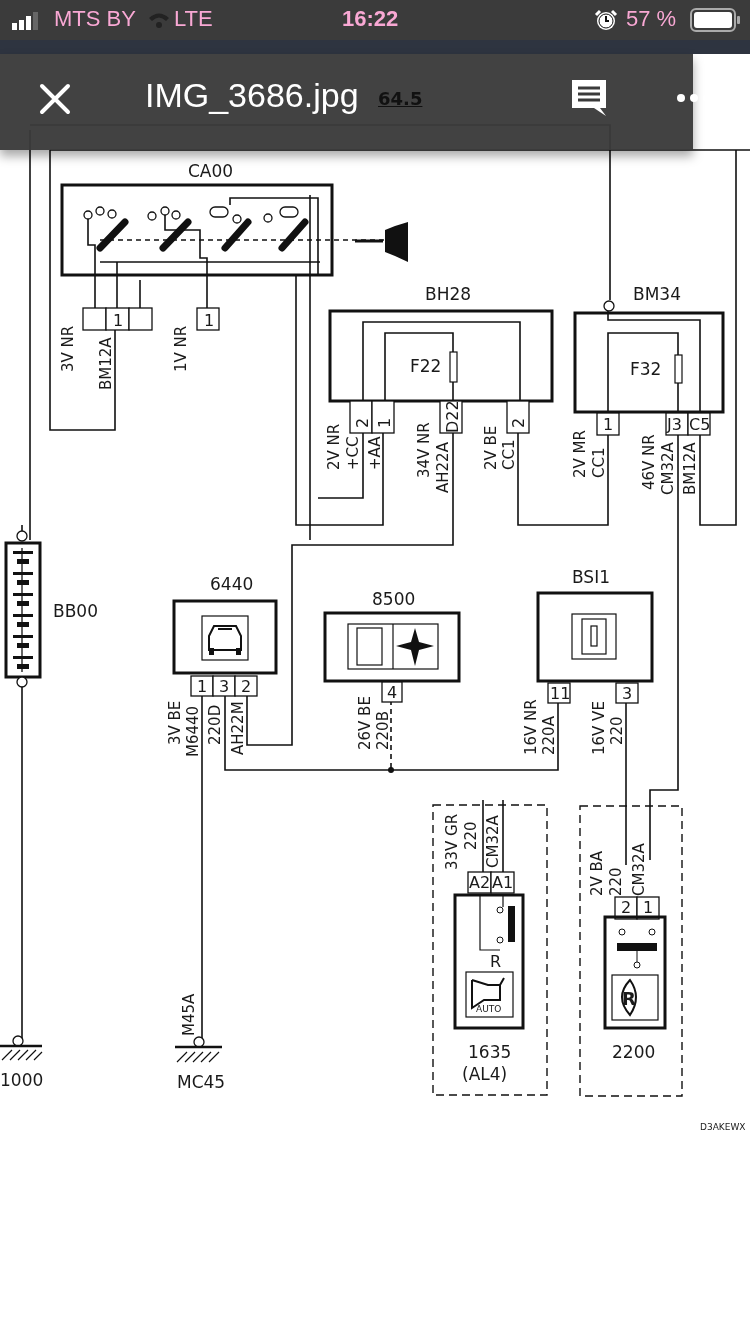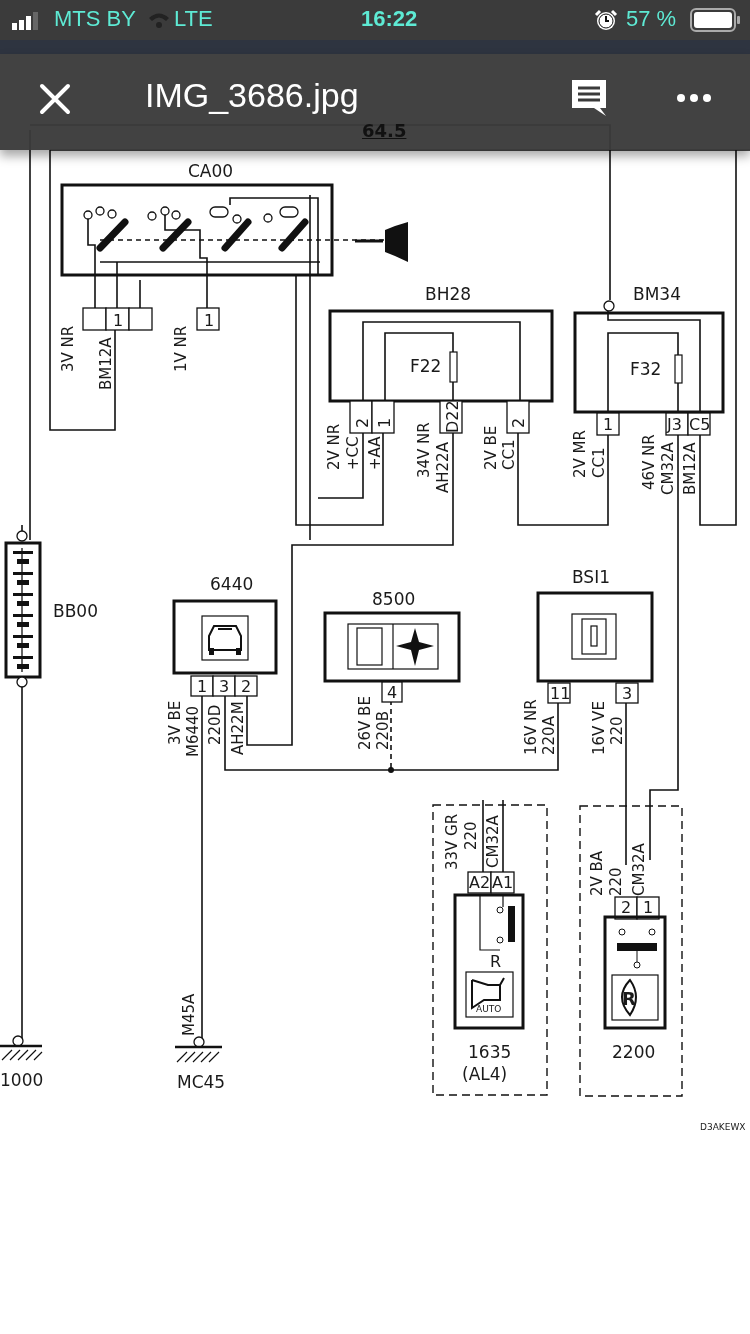--- a/index.html
+++ b/index.html
@@ -1,26 +1,26 @@
 <!DOCTYPE html>
 <html><head>
 <meta charset="utf-8">
 <style>
   html, body { margin:0; padding:0; }
   body { width:750px; height:1334px; background:#ffffff; position:relative; overflow:hidden;
          font-family:"Liberation Sans", sans-serif; }
   #statusbar { position:absolute; left:0; top:0; width:750px; height:40px; background:#3b3b3b;
-               color:#5eead4; z-index:5;text-align:right; }
+               color:#f9a8d4; z-index:5;text-align:right; }
   #statusbar .sb { position:absolute; top:6px; font-size:22px; }
   #strip { position:absolute; left:0; top:40px; width:750px; height:14px; background:#2e3440; z-index:4; }
-  #header { position:absolute; left:0; top:54px; width:750px; height:96px; background:rgba(58,58,58,0.96);
+  #header { position:absolute; left:0; top:54px; width:693px; height:96px; background:rgba(58,58,58,0.96);
             z-index:5; box-shadow:0 6px 10px rgba(0,0,0,0.35); color:#fff; }
   #header .title { position:absolute; left:145px; top:22px; font-size:34px; font-weight:normal; }
-  #header .page-ref { position:absolute; left:362px; top:34px; font-size:18px; font-weight:bold; color:#111;
-                      text-decoration:underline; font-family:"DejaVu Sans", sans-serif;margin-top:32px;}
+  #header .page-ref { position:absolute; left:378px; top:34px; font-size:18px; font-weight:bold; color:#111;
+                      text-decoration:underline; font-family:"DejaVu Sans", sans-serif;}
   .iconbtn { position:absolute; cursor:pointer; }
   #diagram { position:absolute; left:0; top:0; width:750px; height:1334px; z-index:1; }
   #diagram text { font-family:"DejaVu Sans", sans-serif; fill:#1a1a1a; }
   .lbl { font-size:17px; }
   .pin { font-size:16px; }
   .wire { font-size:15px; }
 </style>
 </head>
 <body>
 
@@ -34,21 +34,21 @@
     </svg>
   </span>
   <span class="sb" style="left:54px;">MTS BY</span>
   <span class="sb" style="left:148px;top:9px;">
     <svg width="22" height="18" viewBox="0 0 22 18">
         <path d="M1 7 Q11 -2 21 7 L18 10 Q11 3 4 10 Z" fill="#222"></path>
         <circle cx="11" cy="14" r="3" fill="#222"></circle>
       </svg>
   </span>
   <span class="sb" style="left:174px;">LTE</span>
-  <span class="sb" style="left:342px;font-weight:bold;margin-left:19px;">16:22</span>
+  <span class="sb" style="left:342px;font-weight:bold;">16:22</span>
   <span class="sb" style="left:594px;top:9px;">
     <svg width="24" height="22" viewBox="0 0 24 22">
         <circle cx="12" cy="12" r="9" fill="#fff"></circle>
         <circle cx="12" cy="12" r="7" fill="#fff" stroke="#111" stroke-width="1"></circle>
         <path d="M12 7 V12 H15" stroke="#111" stroke-width="2" fill="none"></path>
         <path d="M2 6 L6 2" stroke="#fff" stroke-width="3"></path>
         <path d="M22 6 L18 2" stroke="#fff" stroke-width="3"></path>
       </svg>
   </span>
   <span class="sb" style="left:626px;">57 %</span>

